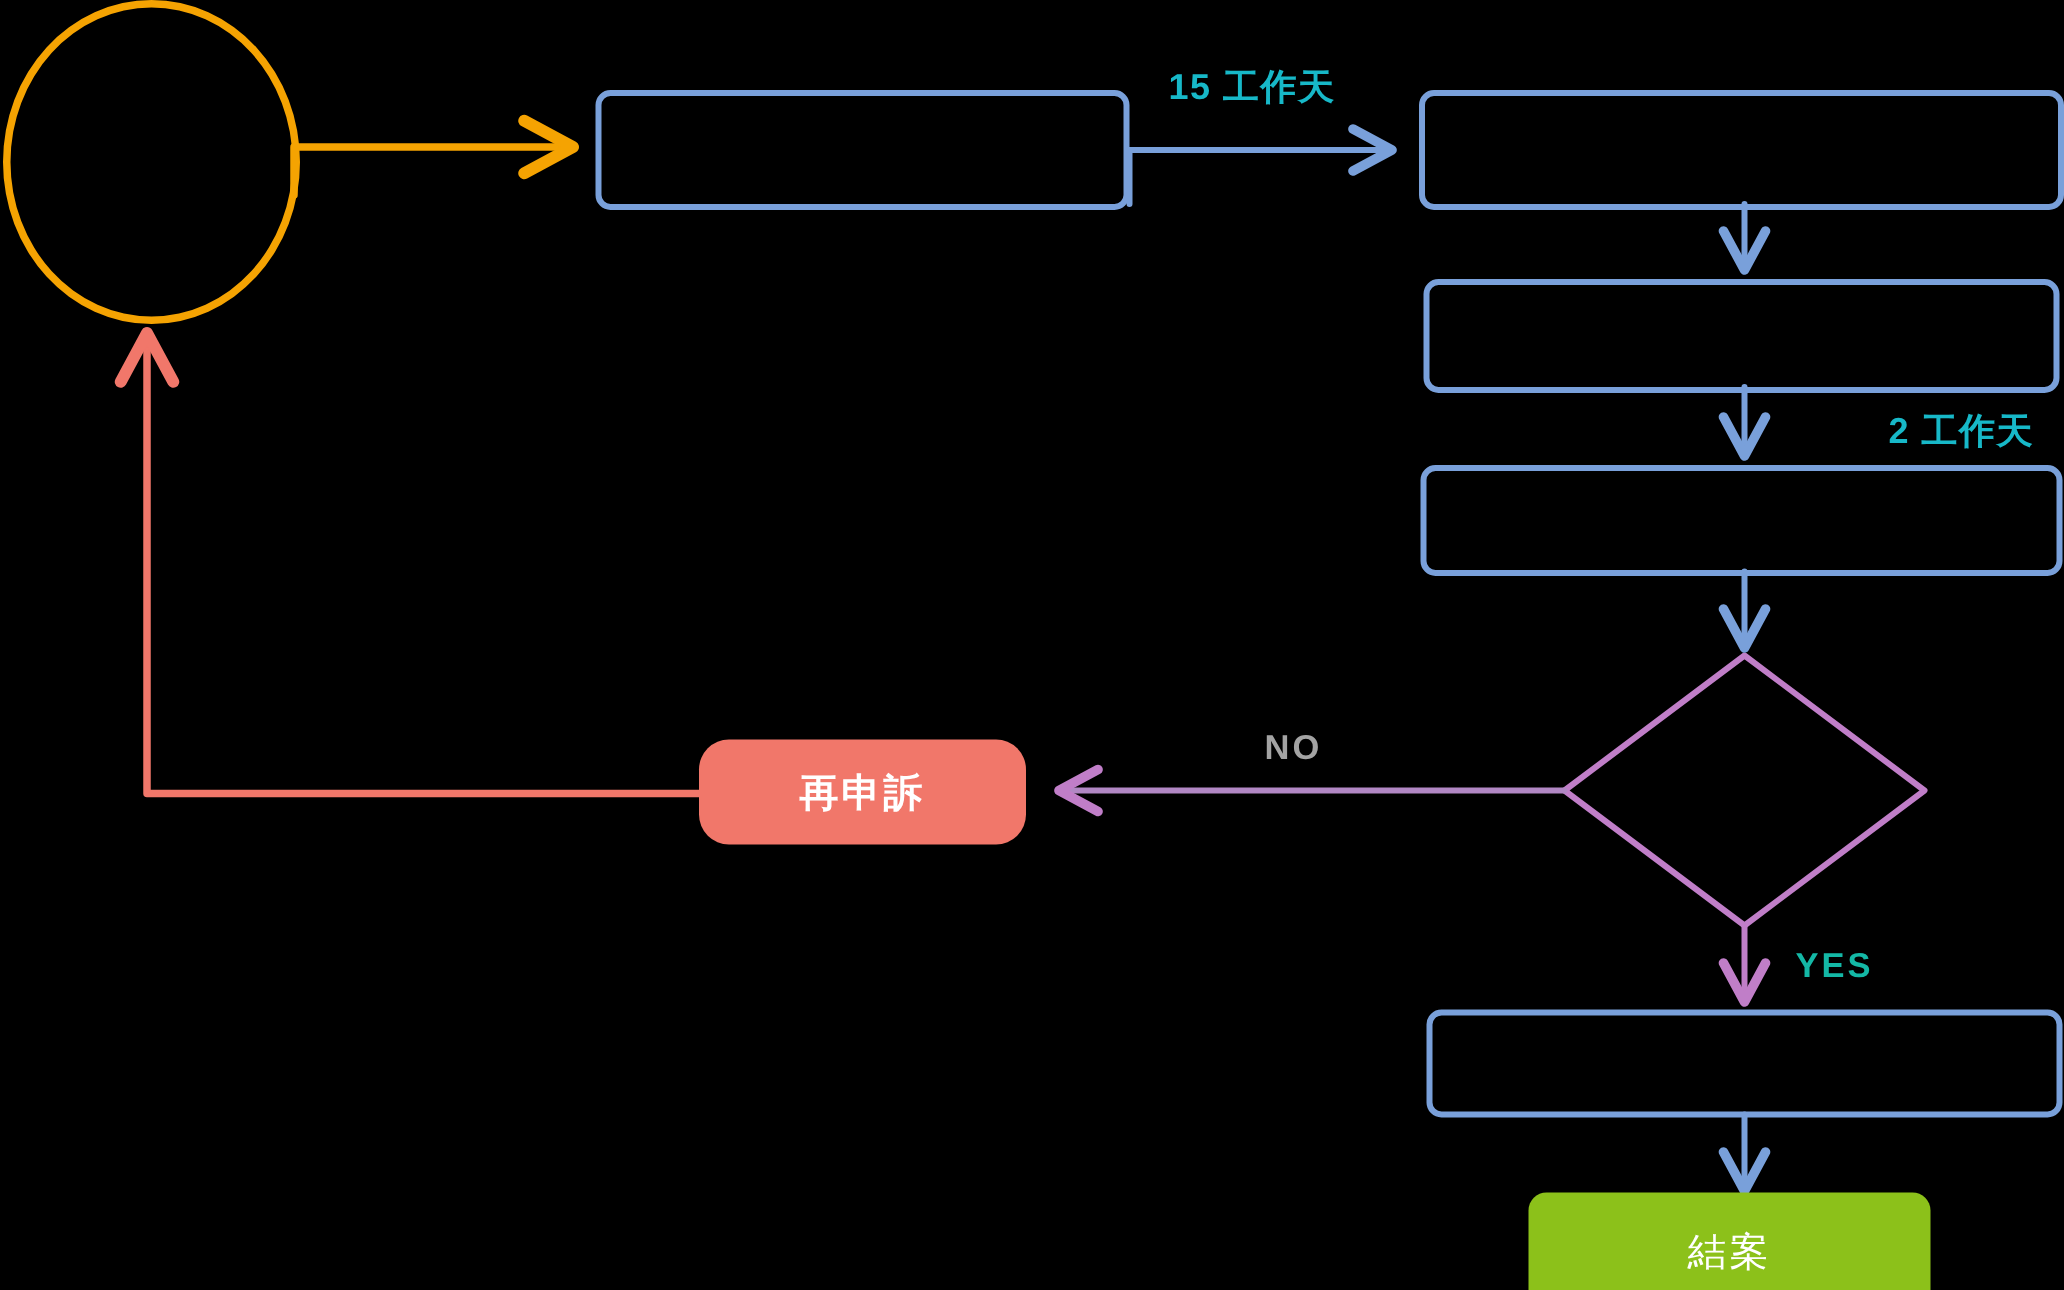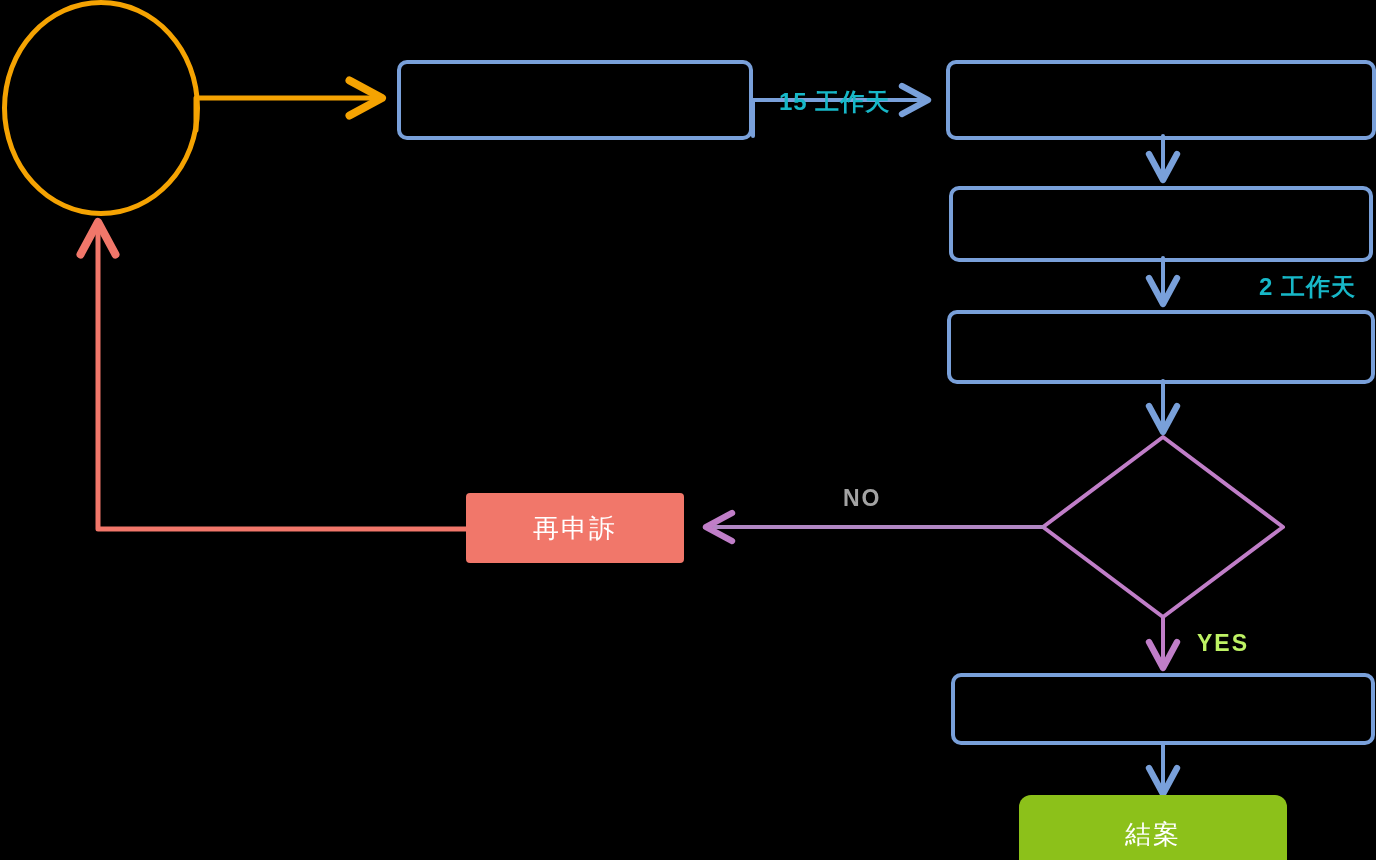--- a/index.html
+++ b/index.html
@@ -42,44 +42,44 @@
   .start-circle {
     border: 5px solid #f5a302;
     border-radius: 50%;
     background: transparent;
     color: #000000;
     font-size: 20px;
     line-height: 1.3;
   }
   .appeal-box {
     background: #f1776a;
-    border-radius: 4px;
+    border-radius: 20px;
     color: #ffffff;
     font-size: 26px;
     letter-spacing: 2px;
-    font-weight: 400;
+    font-weight: 700;
   }
   .close-box {
     background: #8cc11a;
     border-radius: 12px;
     color: #ffffff;
     font-size: 26px;
     letter-spacing: 2px;
     font-weight: 400;
   }
   .edge-label {
     position: absolute;
     font-weight: bold;
     white-space: nowrap;
     font-size: 24px;
     letter-spacing: 1px;
   }
   .lbl-cyan { color: #17b8c8; }
   .lbl-no   { color: #a3a3a3; font-size: 23px; letter-spacing: 2px; }
-  .lbl-yes  { color: #bef264; font-size: 23px; letter-spacing: 2px; }
+  .lbl-yes  { color: #14b8a6; font-size: 23px; letter-spacing: 2px; }
   .diamond-label {
     position: absolute;
     color: #000000;
     font-size: 19px;
     text-align: center;
     line-height: 1.3;
   }
 </style>
 </head>
 <body>
@@ -150,21 +150,21 @@
   </div>
 
   <div class="node proc-box" style="left:951px; top:673px; width:424px; height:72px;">
     <span></span>
   </div>
 
   <div class="node close-box" style="left:1019px; top:795px; width:268px; height:78px;">
     <span>結案</span>
   </div>
 
-  <div class="edge-label lbl-cyan" style="left:779px; top:42px;margin-top:44px;">15 工作天</div>
+  <div class="edge-label lbl-cyan" style="left:779px; top:42px;">15 工作天</div>
 
   <div class="edge-label lbl-cyan" style="left:1259px; top:271px;">2 工作天</div>
 
   <div class="edge-label lbl-no" style="left:843px; top:485px;">NO</div>
 
   <div class="edge-label lbl-yes" style="left:1197px; top:630px;">YES</div>
 
 </div>
 
 </body></html>

